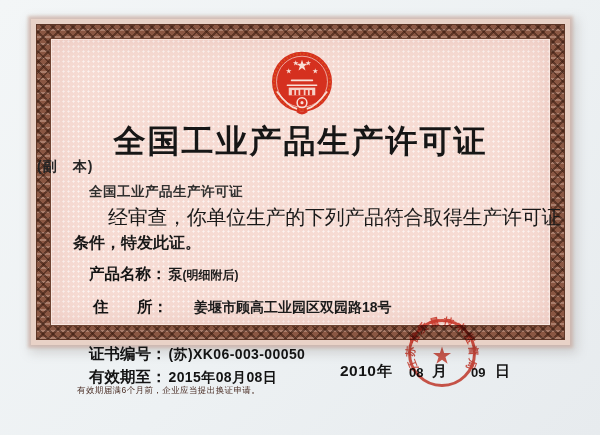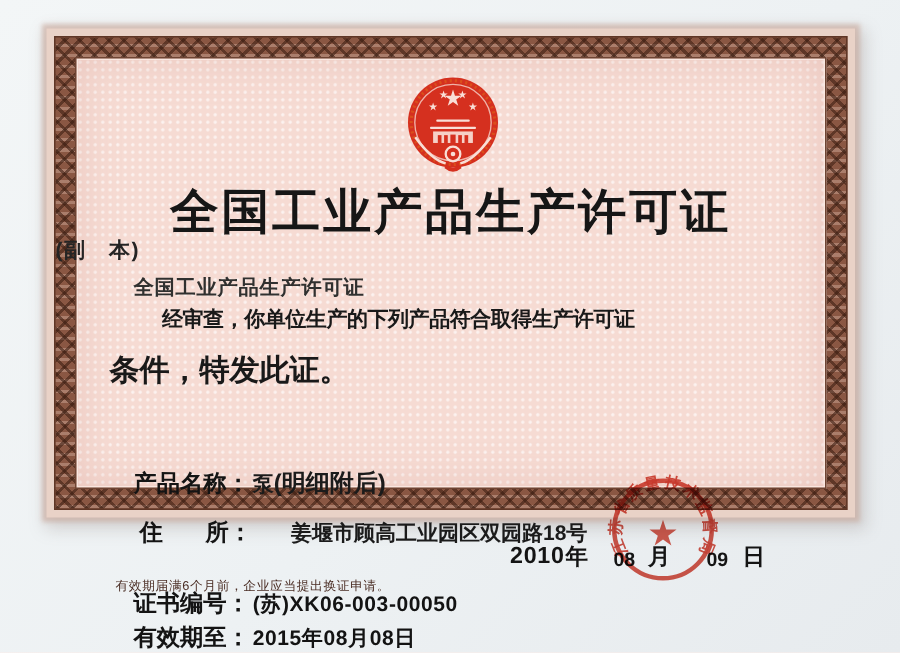--- a/index.html
+++ b/index.html
@@ -36,33 +36,33 @@
   .title {
     position:absolute; left:0; top:95px; width:100%;
     text-align:center; font-size:32px; font-weight:700; color:#161616;
     letter-spacing:2px; white-space:nowrap;
   }
   .subtitle {
     position:absolute; left:0; top:133px; width:100%;
     text-align:left; font-size:14px; font-weight:600; color:#242424; letter-spacing:1px;
   }
   .company { position:absolute; left:52px; top:158px; font-size:13.5px; font-weight:600; color:#30302f; letter-spacing:.5px; }
-  .stmt1 { position:absolute; left:71px; top:179px; font-size:14px; font-weight:700; color:#191919; letter-spacing:-.3px; white-space:nowrap; }
-  .stmt2 { position:absolute; left:36px; top:208px; font-size:20px; font-weight:700; color:#191919; }
-  .row { position:absolute; left:52px; display:flex; align-items:baseline; white-space:nowrap;margin-top:48px; }
+  .stmt1 { position:absolute; left:71px; top:179px; font-size:20px; font-weight:400; color:#191919; letter-spacing:-.3px; white-space:nowrap; }
+  .stmt2 { position:absolute; left:36px; top:208px; font-size:16px; font-weight:700; color:#191919; }
+  .row { position:absolute; left:52px; display:flex; align-items:baseline; white-space:nowrap; }
   .row-product  { top:239px; }
   .row-res      { top:272px; }
   .row-addr     { top:296px; }
   .row-certno   { top:319px; }
   .row-valid    { top:342px;justify-content:flex-end; }
   .lbl { font-size:15.5px; font-weight:700; color:#141414; letter-spacing:0; }
   .lbl-just { display:flex; width:79px; justify-content:space-between; padding-left:4px; }
   .val-cjk   { font-size:14px; font-weight:700; color:#1b1b1b; margin-left:2px;padding-left:24px; }
   .val-prod  { font-size:14px; font-weight:700; color:#1b1b1b; margin-left:2px; }
-  .val-note  { font-size:16px; font-weight:700; color:#1b1b1b; }
+  .val-note  { font-size:12px; font-weight:700; color:#1b1b1b; }
   .val-latin { font-size:14px; font-weight:700; color:#131313; letter-spacing:.4px; margin-left:2px; }
   .footnote { position:absolute; left:40px; top:360px; font-size:8.5px; font-weight:400; color:#4a2d24; letter-spacing:.4px; }
   .daterow { position:absolute; left:0; top:337px; width:100%; height:22px; }
   .daterow span { position:absolute; font-weight:700; color:#141414; }
   .d-ynum { left:303px; font-size:15.5px; letter-spacing:.5px; }
   .d-yu   { left:340px; font-size:15px; }
   .d-mnum { left:372px; font-size:13px; top:3px; }
   .d-mu   { left:395px; font-size:15px; }
   .d-dnum { left:434px; font-size:13px; top:3px; }
   .d-du   { left:458px; font-size:15px; }

